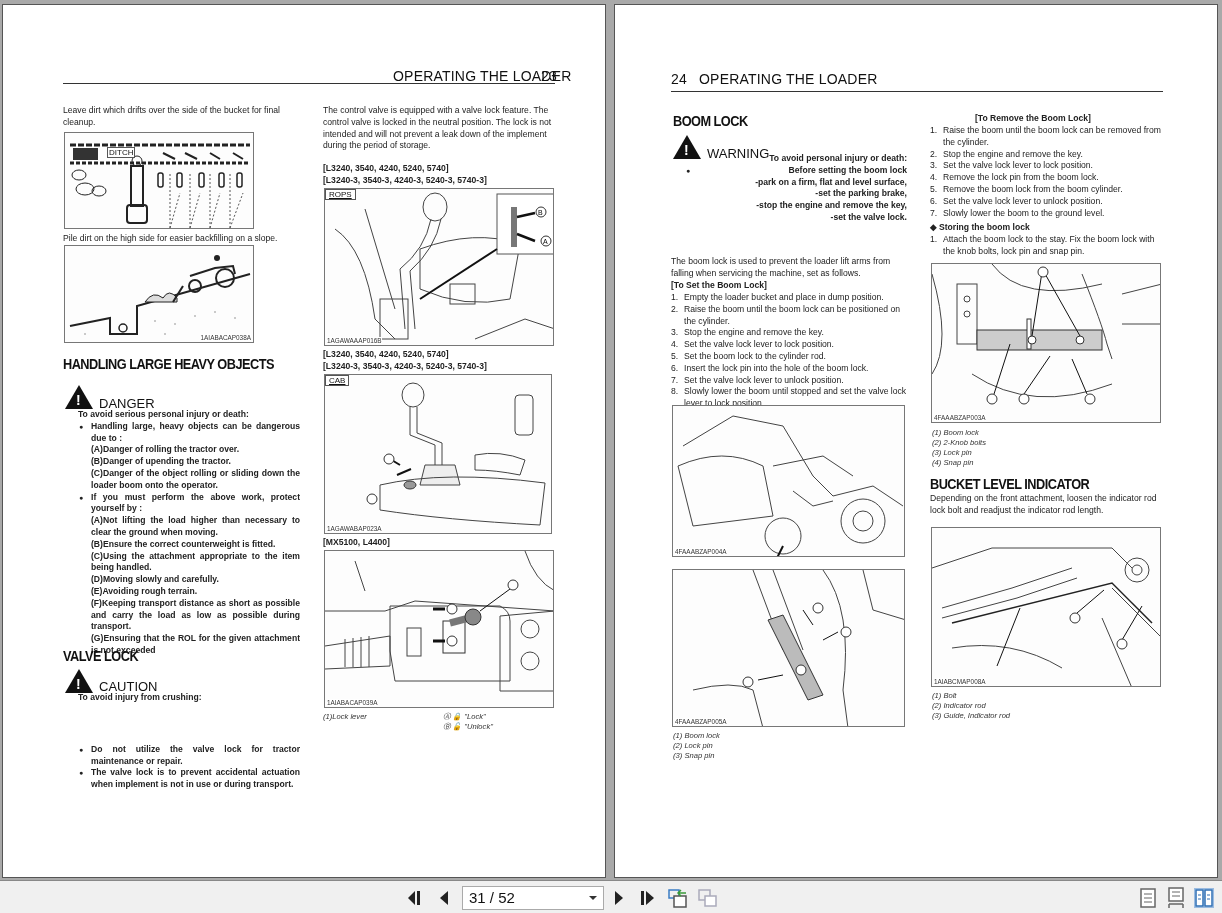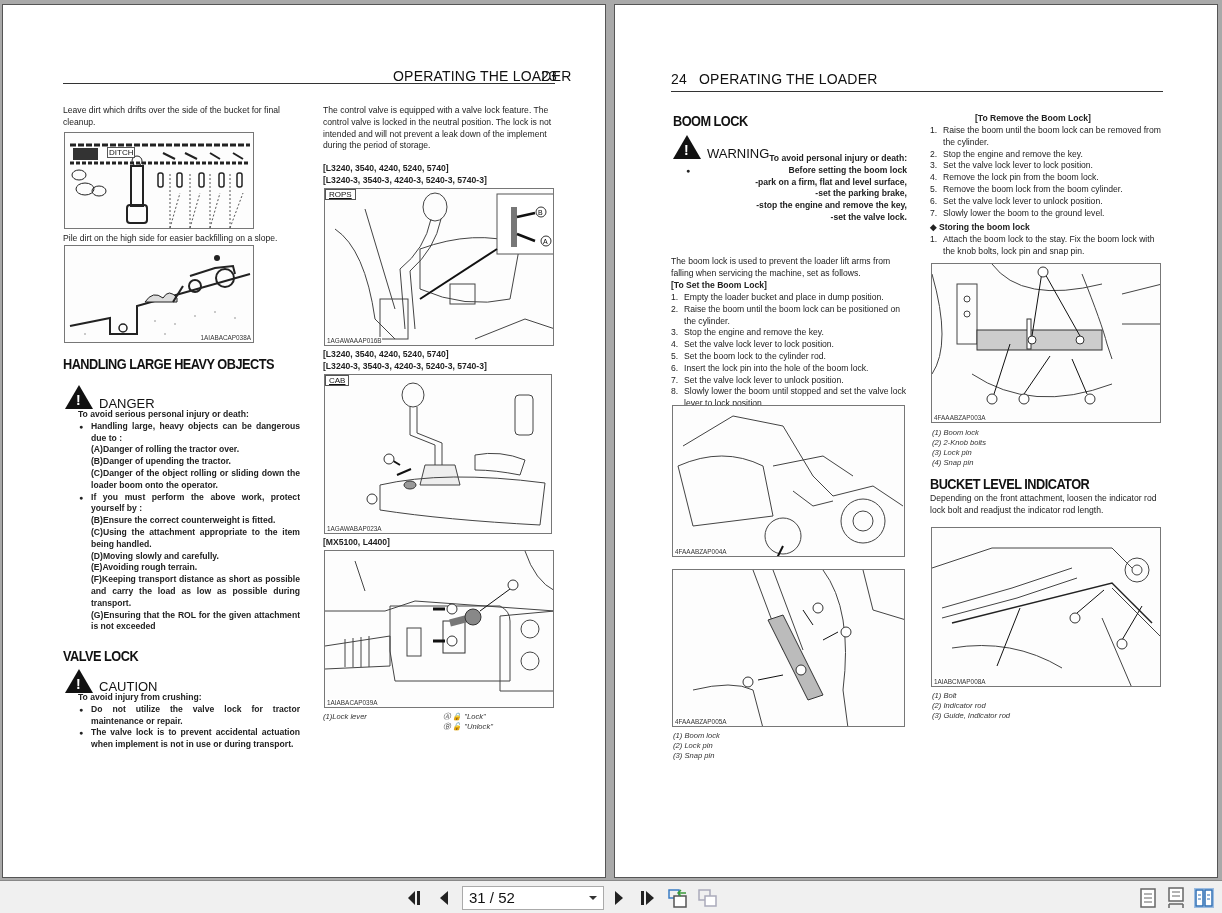--- a/index.html
+++ b/index.html
@@ -101,36 +101,37 @@
       <div>To avoid serious personal injury or death:</div>
       <ul class="bullet-list" style="text-align:justify;">
         <li>
           <div>Handling large, heavy objects can be dangerous due to :</div>
           <div>(A)Danger of rolling the tractor over.</div>
           <div>(B)Danger of upending the tractor.</div>
           <div>(C)Danger of the object rolling or sliding down the loader boom onto the operator.</div>
         </li>
         <li>
           <div>If you must perform the above work, protect yourself by :</div>
+          <div>(A)Not lifting the load higher than necessary to clear the ground when moving.</div>
           <div>(B)Ensure the correct counterweight is fitted.</div>
           <div>(C)Using the attachment appropriate to the item being handled.</div>
           <div>(D)Moving slowly and carefully.</div>
           <div>(E)Avoiding rough terrain.</div>
           <div>(F)Keeping transport distance as short as possible and carry the load as low as possible during transport.</div>
           <div>(G)Ensuring that the ROL for the given attachment is not exceeded</div>
         </li>
       </ul>
     </div>
 
     <div class="abs sec-title" style="left:60px; top:643px;">VALVE LOCK</div>
     <div class="tri" style="left:62px; top:664px;"></div>
     <div class="abs warn-word" style="left:96px; top:674px;">CAUTION</div>
     <div class="abs body-txt bold" style="left:75px; top:687px; width:222px;">
       <div>To avoid injury from crushing:</div>
-      <ul class="bullet-list" style="text-align:justify;">
+      <ul class="bullet-list" style="text-align:justify;margin-top:40px;">
         <li>Do not utilize the valve lock for tractor maintenance or repair.</li>
         <li>The valve lock is to prevent accidental actuation when implement is not in use or during transport.</li>
       </ul>
     </div>
 
     <div class="abs body-txt" style="left:320px; top:100px; width:235px;">The control valve is equipped with a valve lock feature. The control valve is locked in the neutral position. The lock is not intended and will not prevent a leak down of the implement during the period of storage.</div>
     <div class="abs body-txt bold" style="left:320px; top:158px;">[L3240, 3540, 4240, 5240, 5740]</div>
     <div class="abs body-txt bold" style="left:320px; top:170px;">[L3240-3, 3540-3, 4240-3, 5240-3, 5740-3]</div>
     <div class="fig" style="left:321px; top:183px; width:230px; height:158px;">
       <svg width="230" height="158" viewBox="0 0 230 158">

